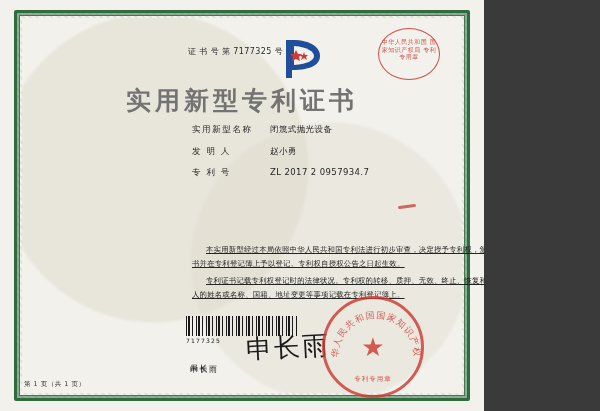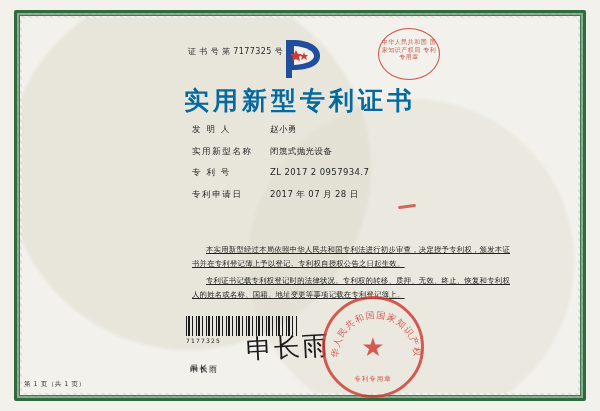--- a/index.html
+++ b/index.html
@@ -2,21 +2,21 @@
 <html><head>
 <meta charset="utf-8">
 <style>
   html, body {
     margin: 0;
     padding: 0;
     background: #3a3a3a;
   }
   #page {
     position: relative;
-    width: 600px;
+    width: 484px;
     height: 411px;
     background: #efeee9;
     overflow: hidden;
     font-family: "DejaVu Sans", sans-serif;
   }
 
   
   .paper {
     position: absolute;
     left: 0; top: 0;
@@ -89,21 +89,21 @@
     letter-spacing: .5px;
   }
 
   .title {
     position: absolute;
     left: 0; right: 0; top: 84px;
     text-align: center;
     font-size: 25px;
     font-weight: bold;
     letter-spacing: 4px;
-    color: #0369a1;
+    color: #737373;
     font-family: "DejaVu Sans", sans-serif;
   }
 
   
   .fields {
     position: absolute;
     left: 192px; top: 124px;
     width: 330px;
   }
   .field-row {
@@ -267,30 +267,27 @@
       <path d="M32 18 L33 21 L36 21 L34 23 L35 26 L32 24 L29 26 L30 23 L28 21 L31 21 Z" fill="#cf3b32"></path>
     </svg>
   </div>
 
   <div class="stamp-top">中华人民共和国 国家知识产权局 专利专用章</div>
 
   <div class="title">实用新型专利证书</div>
 
   <div class="fields">
     <div class="field-row">
+      <span class="field-label">实用新型名称</span><span class="field-value">闭篾式抛光设备</span>
+    </div>
+    <div class="field-row">
       <span class="field-label">发 明 人</span><span class="field-value">赵小勇</span>
     </div>
     <div class="field-row">
-      <span class="field-label">实用新型名称</span><span class="field-value">闭篾式抛光设备</span>
-    </div>
-    <div class="field-row">
       <span class="field-label">专 利 号</span><span class="field-value">ZL 2017 2 0957934.7</span>
-    </div>
-    <div class="field-row">
-      <span class="field-label">专利申请日</span><span class="field-value">2017 年 07 月 28 日</span>
     </div>
   </div>
 
   <div class="red-mark-1"></div>
 
   <div class="body-text">
     <p>本实用新型经过本局依照中华人民共和国专利法进行初步审查，决定授予专利权，颁发本证书并在专利登记簿上予以登记。专利权自授权公告之日起生效。</p>
     <p>专利证书记载专利权登记时的法律状况。专利权的转移、质押、无效、终止、恢复和专利权人的姓名或名称、国籍、地址变更等事项记载在专利登记簿上。</p>
   </div>
 

